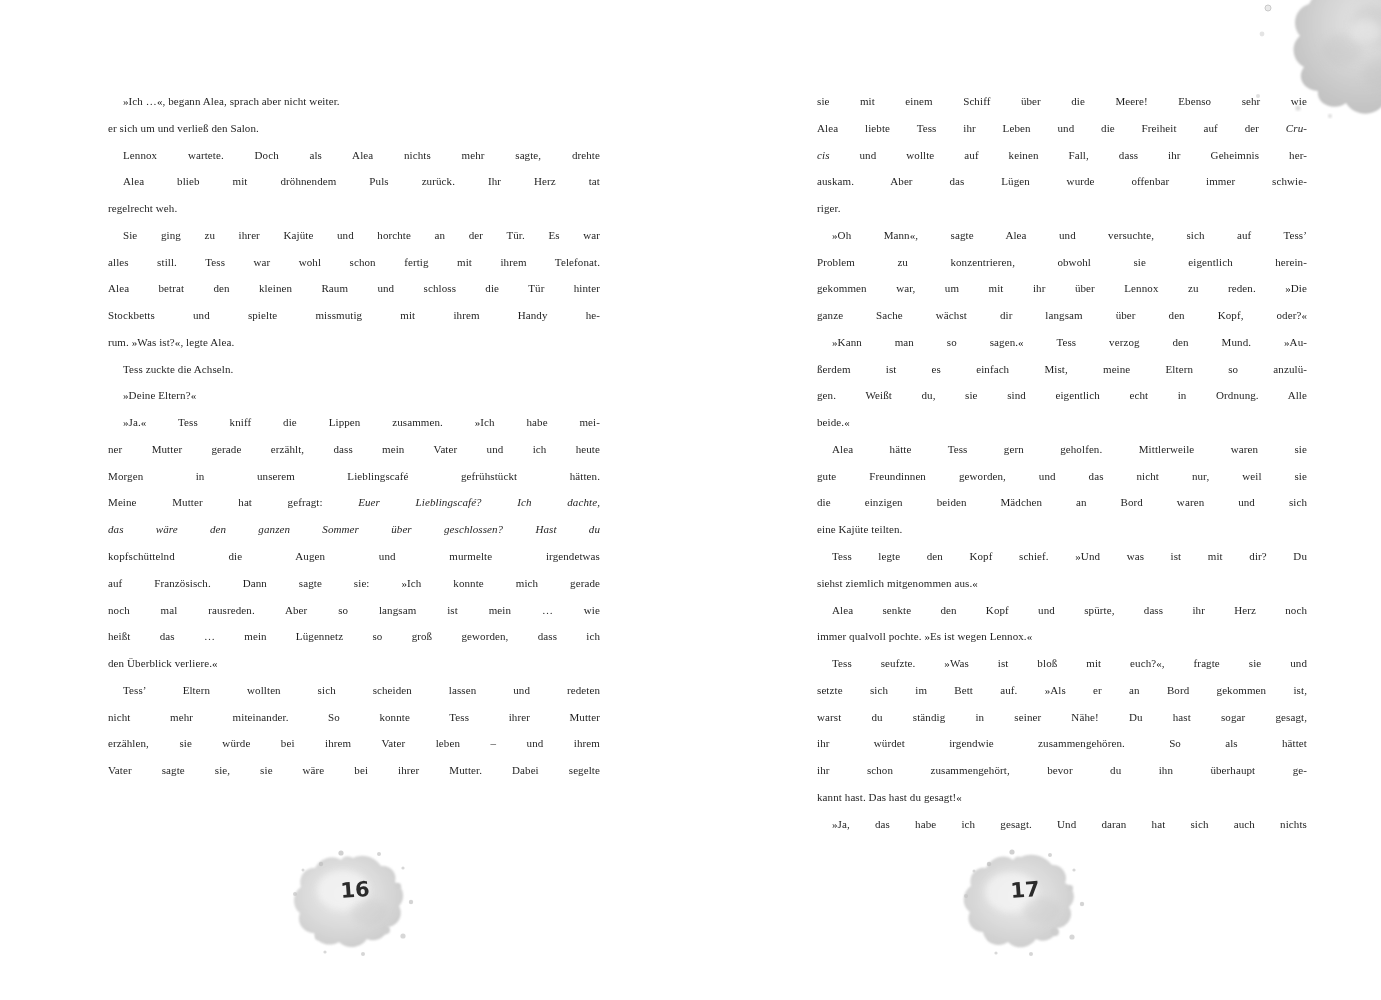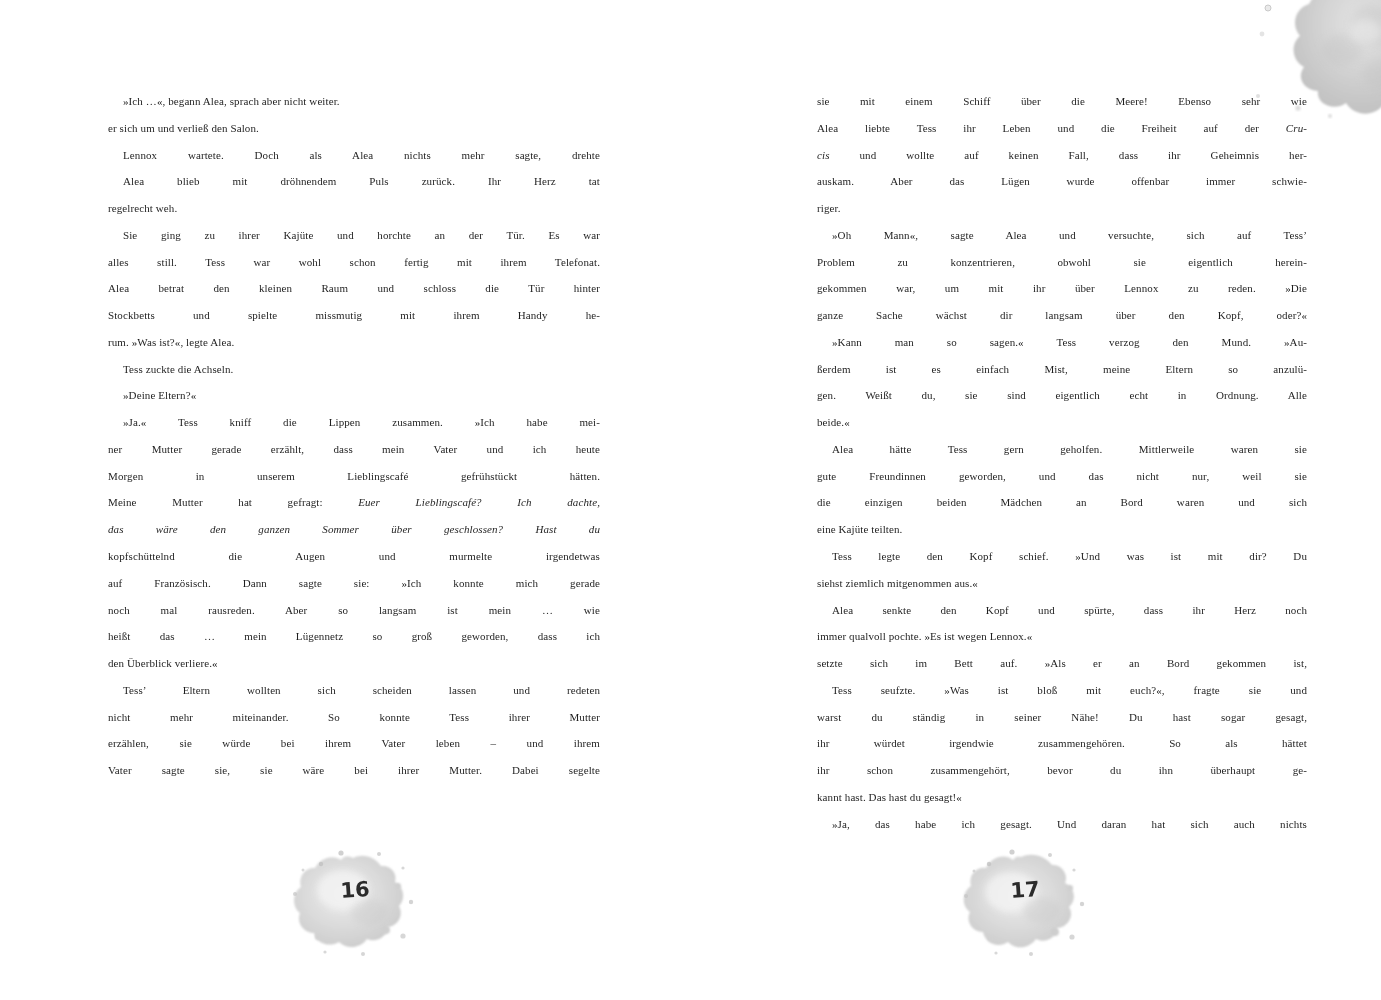--- a/index.html
+++ b/index.html
@@ -142,22 +142,22 @@
       <div class="line j"><span>gen. Weißt du, sie sind eigentlich echt in Ordnung. Alle</span></div>
       <div class="line"><span>beide.«</span></div>
       <div class="line j in"><span>Alea hätte Tess gern geholfen. Mittlerweile waren sie</span></div>
       <div class="line j"><span>gute Freundinnen geworden, und das nicht nur, weil sie</span></div>
       <div class="line j"><span>die einzigen beiden Mädchen an Bord waren und sich</span></div>
       <div class="line"><span>eine Kajüte teilten.</span></div>
       <div class="line j in"><span>Tess legte den Kopf schief. »Und was ist mit dir? Du</span></div>
       <div class="line"><span>siehst ziemlich mitgenommen aus.«</span></div>
       <div class="line j in"><span>Alea senkte den Kopf und spürte, dass ihr Herz noch</span></div>
       <div class="line"><span>immer qualvoll pochte. »Es ist wegen Lennox.«</span></div>
+      <div class="line j in"><span>Tess seufzte. »Was ist bloß mit euch?«, fragte sie und</span></div>
       <div class="line j"><span>setzte sich im Bett auf. »Als er an Bord gekommen ist,</span></div>
-      <div class="line j in"><span>Tess seufzte. »Was ist bloß mit euch?«, fragte sie und</span></div>
       <div class="line j"><span>warst du ständig in seiner Nähe! Du hast sogar gesagt,</span></div>
       <div class="line j"><span>ihr würdet irgendwie zusammengehören. So als hättet</span></div>
       <div class="line j"><span>ihr schon zusammengehört, bevor du ihn überhaupt ge-</span></div>
       <div class="line"><span>kannt hast. Das hast du gesagt!«</span></div>
       <div class="line j in"><span>»Ja, das habe ich gesagt. Und daran hat sich auch nichts</span></div>
     </div>
   <div class="footer right">
     <svg viewBox="0 0 140 118">
       <defs>
         <radialGradient id="g2" cx="48%" cy="45%" r="65%">

